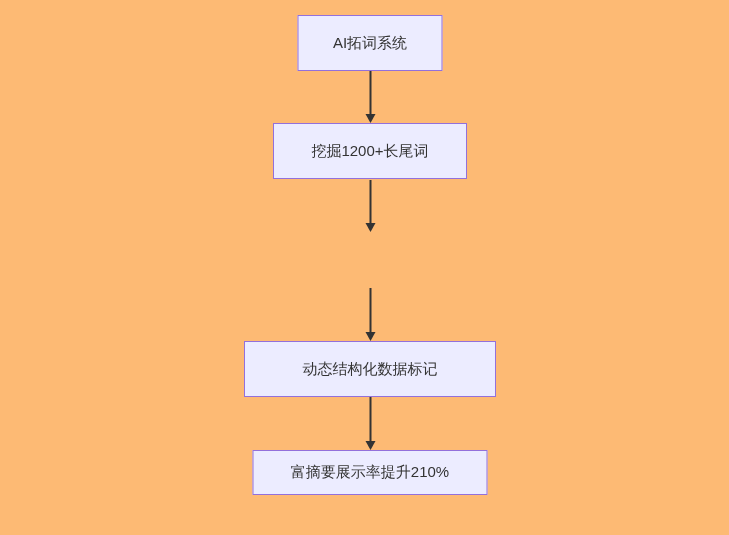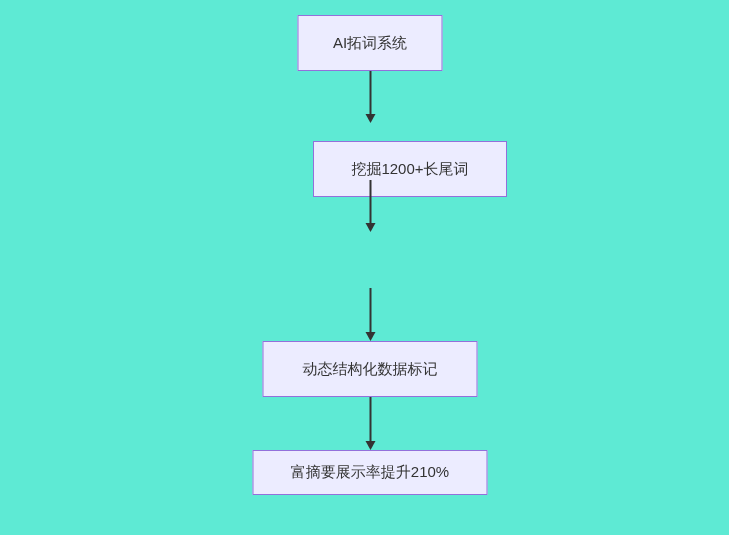--- a/index.html
+++ b/index.html
@@ -3,43 +3,43 @@
 <meta charset="utf-8">
 <style>
   html, body {
     margin: 0;
     padding: 0;
   }
   .canvas {
     position: relative;
     width: 729px;
     height: 535px;
-    background: #5eead4;
+    background: #fdba74;
     font-family: "Liberation Sans", "DejaVu Sans", sans-serif;
     overflow: hidden;
   }
   .node {
     position: absolute;
     left: 370px;
     transform: translateX(-50%);
     height: 56px;
     box-sizing: border-box;
     background: #ececff;
     border: 1px solid #9370db;
     color: #333333;
     font-size: 15px;
     display: flex;
     align-items: center;
     justify-content: center;
     white-space: nowrap;
   }
   .n1 { top: 15px;  width: 145px; }
-  .n2 { top: 141px; width: 194px; margin-left: 40px; }
+  .n2 { top: 123px; width: 194px; }
   .n3 { top: 232px; width: 220px; }
-  .n4 { top: 341px; width: 215px; height: 56px; }
+  .n4 { top: 341px; width: 252px; height: 56px; }
   .n5 { top: 450px; width: 235px; height: 45px; }
 
   .edge {
     position: absolute;
     left: 370px;
     transform: translateX(-50%);
     width: 11px;
     display: flex;
     flex-direction: column;
     align-items: center;

